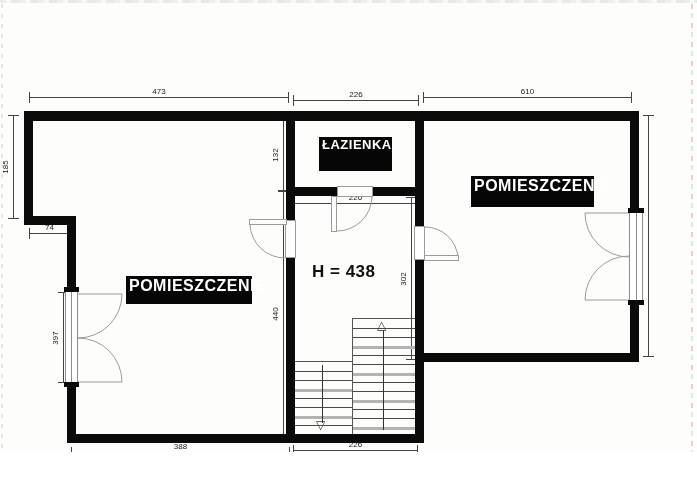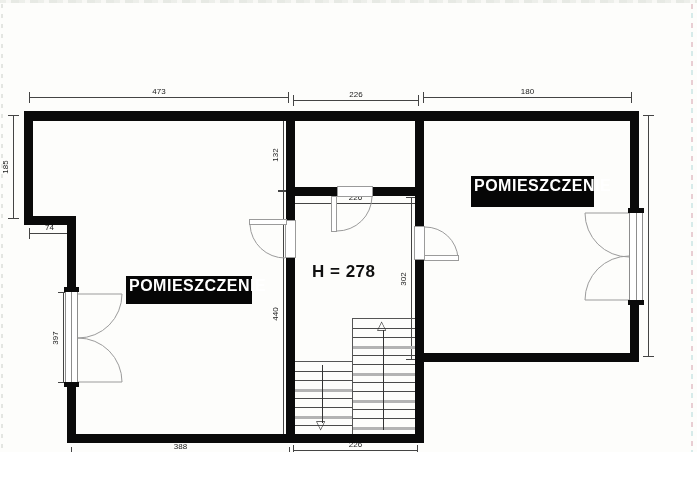--- a/index.html
+++ b/index.html
@@ -62,21 +62,21 @@
         <span class="dlab">473</span>
       </div>
       <div class="dim h" style="left: 293px; top: 100px; width: 126px;">
         <span class="tickv" style="left:0"></span>
         <span class="tickv" style="right:0"></span>
         <span class="dlab">226</span>
       </div>
       <div class="dim h" style="left: 423px; top: 97px; width: 209px;">
         <span class="tickv" style="left:0"></span>
         <span class="tickv" style="right:0"></span>
-        <span class="dlab">180</span>
+        <span class="dlab">610</span>
       </div>
       <div class="dim h" style="left: 29px; top: 233px; width: 41px;">
         <span class="tickv" style="left:0"></span>
         <span class="tickv" style="right:0"></span>
         <span class="dlab">74</span>
       </div>
       <div class="dim h" style="left: 293px; top: 203px; width: 125px;">
         <span class="tickv" style="left:0"></span>
         <span class="tickv" style="right:0"></span>
         <span class="dlab">226</span>
@@ -186,17 +186,18 @@
   <div class="cap" style="left:628px;top:208px;width:16px;height:5px;"></div>
   <div class="cap" style="left:628px;top:300px;width:16px;height:5px;"></div>
 
   <div class="doorgap" style="left:285px;top:220px;width:11px;height:38px;"></div>
   <div class="doorleaf" style="left:249px;top:219px;width:38px;height:6px;"></div>
   <div class="doorgap" style="left:414px;top:226px;width:11px;height:34px;"></div>
   <div class="doorleaf" style="left:424px;top:255px;width:35px;height:6px;"></div>
   <div class="doorgap" style="left:337px;top:186px;width:36px;height:11px;"></div>
   <div class="doorleaf" style="left:331px;top:196px;width:6px;height:36px;"></div>
 
+  <div class="room-label" style="left:319px;top:137px;width:73px;height:34px;font-size:13px;">ŁAZIENKA</div>
   <div class="room-label" style="left:471px;top:176px;width:123px;height:31px;font-size:16px;">POMIESZCZENIE</div>
   <div class="room-label" style="left:126px;top:276px;width:126px;height:28px;font-size:16px;">POMIESZCZENIE</div>
-  <div class="hnote" style="left:312px;top:262px;">H = 278</div>
+  <div class="hnote" style="left:312px;top:262px;">H = 438</div>
 
 </div>
 
 </body></html>

